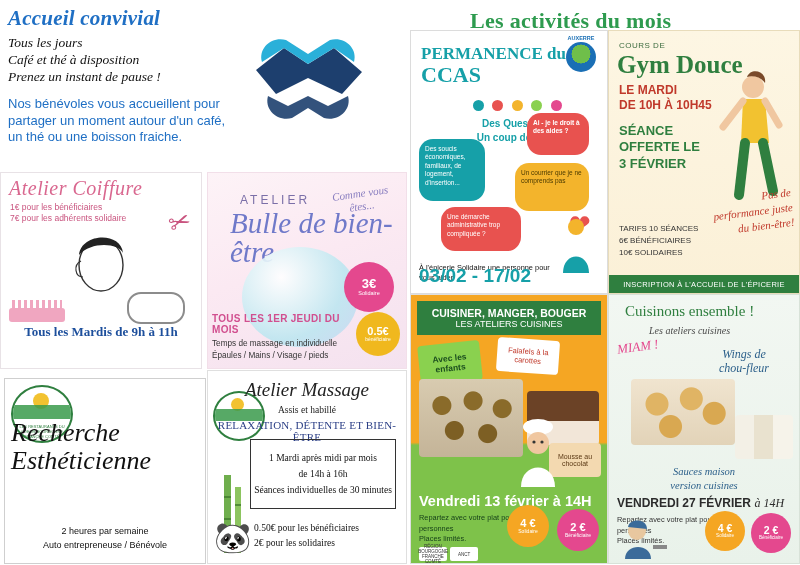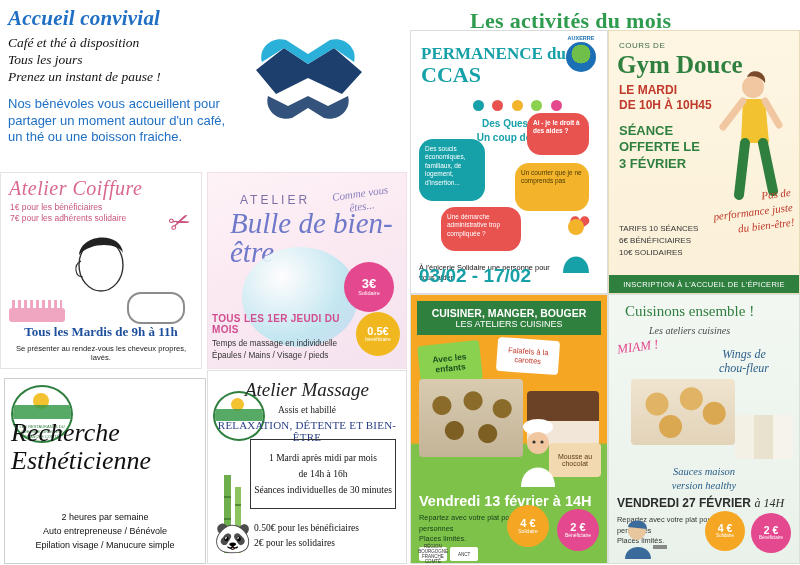--- a/index.html
+++ b/index.html
@@ -822,22 +822,22 @@
   .badge-2e-b .sub { font-size: 4.6px; font-weight: normal; }
 </style>
 </head>
 <body>
 
 <div class="page">
 
   <div class="welcome-block">
     <div class="welcome-title">Accueil convivial</div>
     <div class="welcome-sub">
+      <div>Tous les jours</div>
       <div>Café et thé à disposition</div>
-      <div>Tous les jours</div>
       <div>Prenez un instant de pause !</div>
     </div>
     <div class="welcome-body">Nos bénévoles vous accueillent pour partager un moment autour d'un café, un thé ou une boisson fraiche.</div>
   </div>
 
   <div class="logo-box">
     <svg viewBox="0 0 140 120" width="140" height="120">
       <path d="M18 52 L46 30 L70 46 L96 30 L124 54 L104 76 L70 60 L38 76 Z" fill="#1d3f6e"></path>
       <path d="M24 44 C20 30 34 18 48 22 L70 36 L92 22 C106 18 120 30 116 44 L96 30 L70 46 L46 30 Z" fill="#2ab0d9"></path>
       <path d="M30 78 C26 92 40 104 54 100 L70 90 L86 100 C100 104 114 92 110 78 L90 88 L70 78 L50 88 Z" fill="#1d3f6e" opacity="0.9"></path>
@@ -854,34 +854,32 @@
     <div class="head-sketch">
       <svg viewBox="0 0 78 76" width="78" height="76">
         <ellipse cx="40" cy="44" rx="22" ry="26" fill="none" stroke="#333" stroke-width="1.4"></ellipse>
         <path d="M18 34 C20 12 60 10 62 32 C58 22 30 20 18 34 Z" fill="#222"></path>
         <path d="M20 40 C12 44 14 56 22 56" fill="none" stroke="#333" stroke-width="1.2"></path>
       </svg>
     </div>
     <div class="comb"></div>
     <div class="hairdryer"></div>
     <div class="coiffure-days">Tous les Mardis de 9h à 11h</div>
-    <div class="coiffure-note">Se présenter au rendez-vous les cheveux propres, lavés.</div>
   </div>
 
   <div class="esthe">
     <div class="esthe-logo">
       <div class="sun"></div>
       <div class="band"></div>
       <div class="txt">LES RESTAURANTS DU COEUR BOURGOGNE FRANCHE COMTÉ</div>
     </div>
     <div class="esthe-title">Recherche Esthéticienne</div>
     <div class="esthe-lines">
       <div>2 heures par semaine</div>
       <div>Auto entrepreneuse / Bénévole</div>
-      <div>Epilation visage / Manucure simple</div>
     </div>
   </div>
 
   <div class="bulle">
     <div class="bulle-atelier">ATELIER</div>
     <div class="bulle-title">Bulle de bien-être</div>
     <div class="bulle-script">Comme vous êtes...</div>
     <div class="bubble-shape"></div>
     <div class="bulle-bottom">
       <div class="bulle-when">TOUS LES 1ER JEUDI DU MOIS</div>
@@ -1045,21 +1043,21 @@
     <div class="cuisinons-sub">Les ateliers cuisines</div>
     <div class="miam">MIAM !</div>
     <div class="wings-label">
       <div>Wings de</div>
       <div>chou-fleur</div>
     </div>
     <div class="wings-photo"></div>
     <div class="sauce-photo"></div>
     <div class="cuisinons-sauce">
       <div>Sauces maison</div>
-      <div>version healthy</div>
+      <div>version cuisines</div>
     </div>
     <div class="cuisinons-date">
       <span>VENDREDI 27 FÉVRIER</span>
       <span class="time">à 14H</span>
     </div>
     <div class="cuisinons-info">
       <div>Repartez avec votre plat pour 4 personnes</div>
       <div>Places limités.</div>
     </div>
     <div class="cook-fig">

